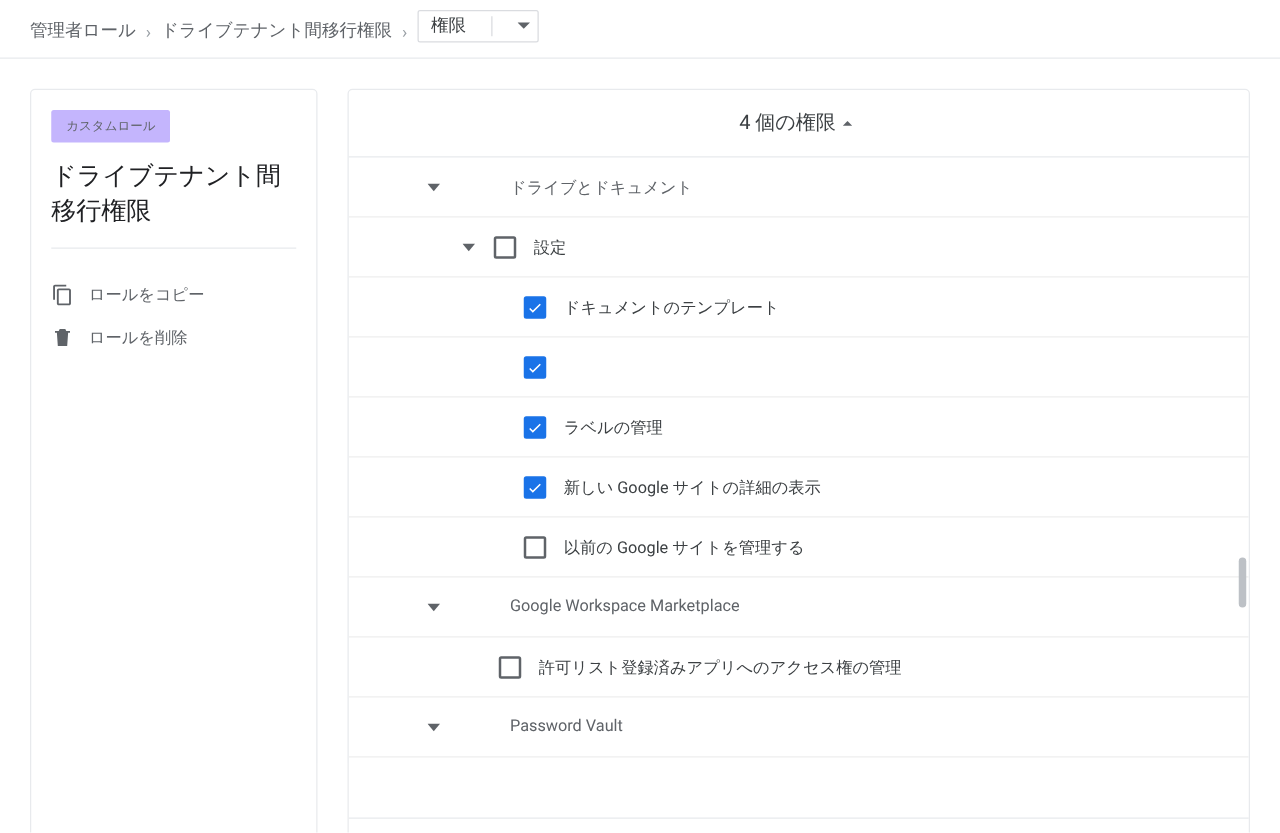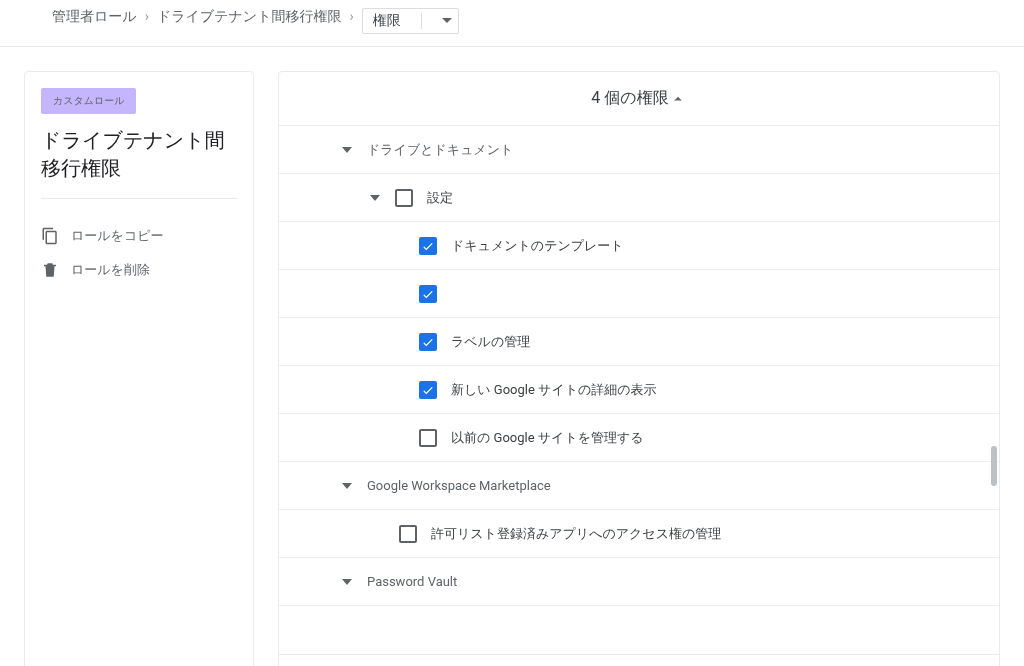--- a/index.html
+++ b/index.html
@@ -8,26 +8,25 @@
       background: #fff;
       color: #3c4043;
       font-size: 14px;
       width: 1024px;
       height: 666px;
       overflow: hidden;
     }
     
     .breadcrumb {
       display: flex;
-      align-items: flex-start;
+      align-items: flex-end;
       padding: 8px 24px;
       gap: 8px;
       color: #5f6368;
       font-size: 14px;
-      margin-left: 28px;
     }
     .breadcrumb a { color: #5f6368; text-decoration: none; cursor: pointer; }
     .breadcrumb .sep { color: #9aa0a6; }
     .breadcrumb-dd {
       display: inline-flex;
       align-items: center;
       border: 1px solid #dadce0;
       border-radius: 2px;
       padding: 3px 6px 3px 10px;
       color: #3c4043;
@@ -98,21 +97,21 @@
       position:relative;
     }
     .tree-row {
       display:flex;
       align-items:center;
       min-height:48px;
       border-bottom:1px solid #eeeeee;
       color:#5f6368;
       font-size:13px;
     }
-    .indent-1 { padding-left: 56px; }
+    .indent-1 { padding-left: 56px; gap: 41px; }
     .indent-2 { padding-left: 84px; }
     .indent-3 { padding-left: 140px; }
     .arrow {
       width:24px;height:24px; display:inline-flex;align-items:center;justify-content:center;
       margin-right:8px;
       cursor:pointer;
     }
     .arrow svg{ fill:#5f6368; width:10px;height:10px; }
     .cb {
       width:18px;height:18px;

